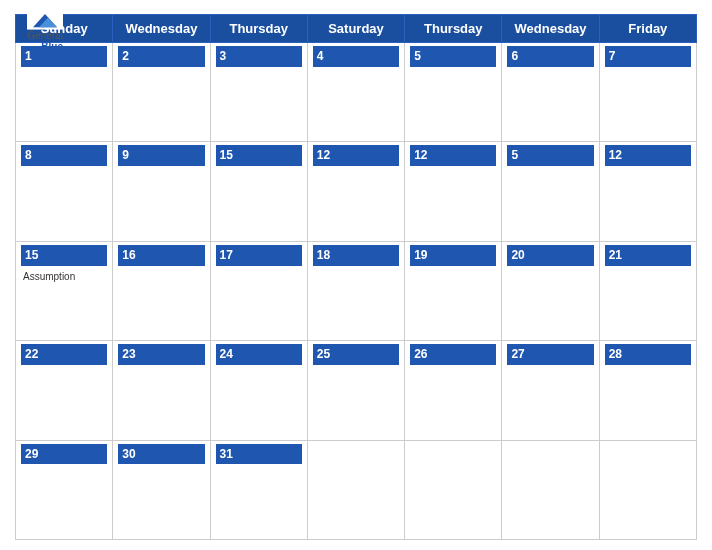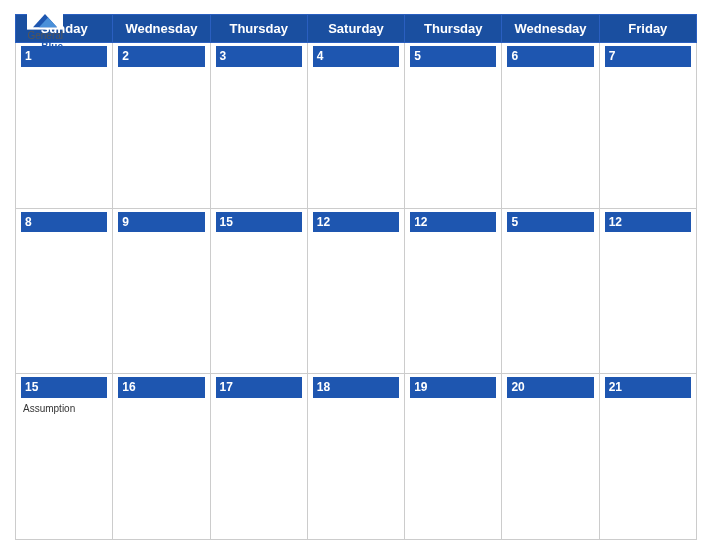--- a/index.html
+++ b/index.html
@@ -191,14 +191,52 @@
         <td>
           <span class="num-strip">19</span>
         </td>
         <td>
           <span class="num-strip">20</span>
         </td>
         <td>
           <span class="num-strip">21</span>
         </td>
       </tr>
+      <tr>
+        <td>
+          <span class="num-strip">22</span>
+        </td>
+        <td>
+          <span class="num-strip">23</span>
+        </td>
+        <td>
+          <span class="num-strip">24</span>
+        </td>
+        <td>
+          <span class="num-strip">25</span>
+        </td>
+        <td>
+          <span class="num-strip">26</span>
+        </td>
+        <td>
+          <span class="num-strip">27</span>
+        </td>
+        <td>
+          <span class="num-strip">28</span>
+        </td>
+      </tr>
+      <tr>
+        <td>
+          <span class="num-strip">29</span>
+        </td>
+        <td>
+          <span class="num-strip">30</span>
+        </td>
+        <td>
+          <span class="num-strip">31</span>
+        </td>
+        <td></td>
+        <td></td>
+        <td></td>
+        <td></td>
+      </tr>
     </tbody>
 </table>
 
 </body></html>

